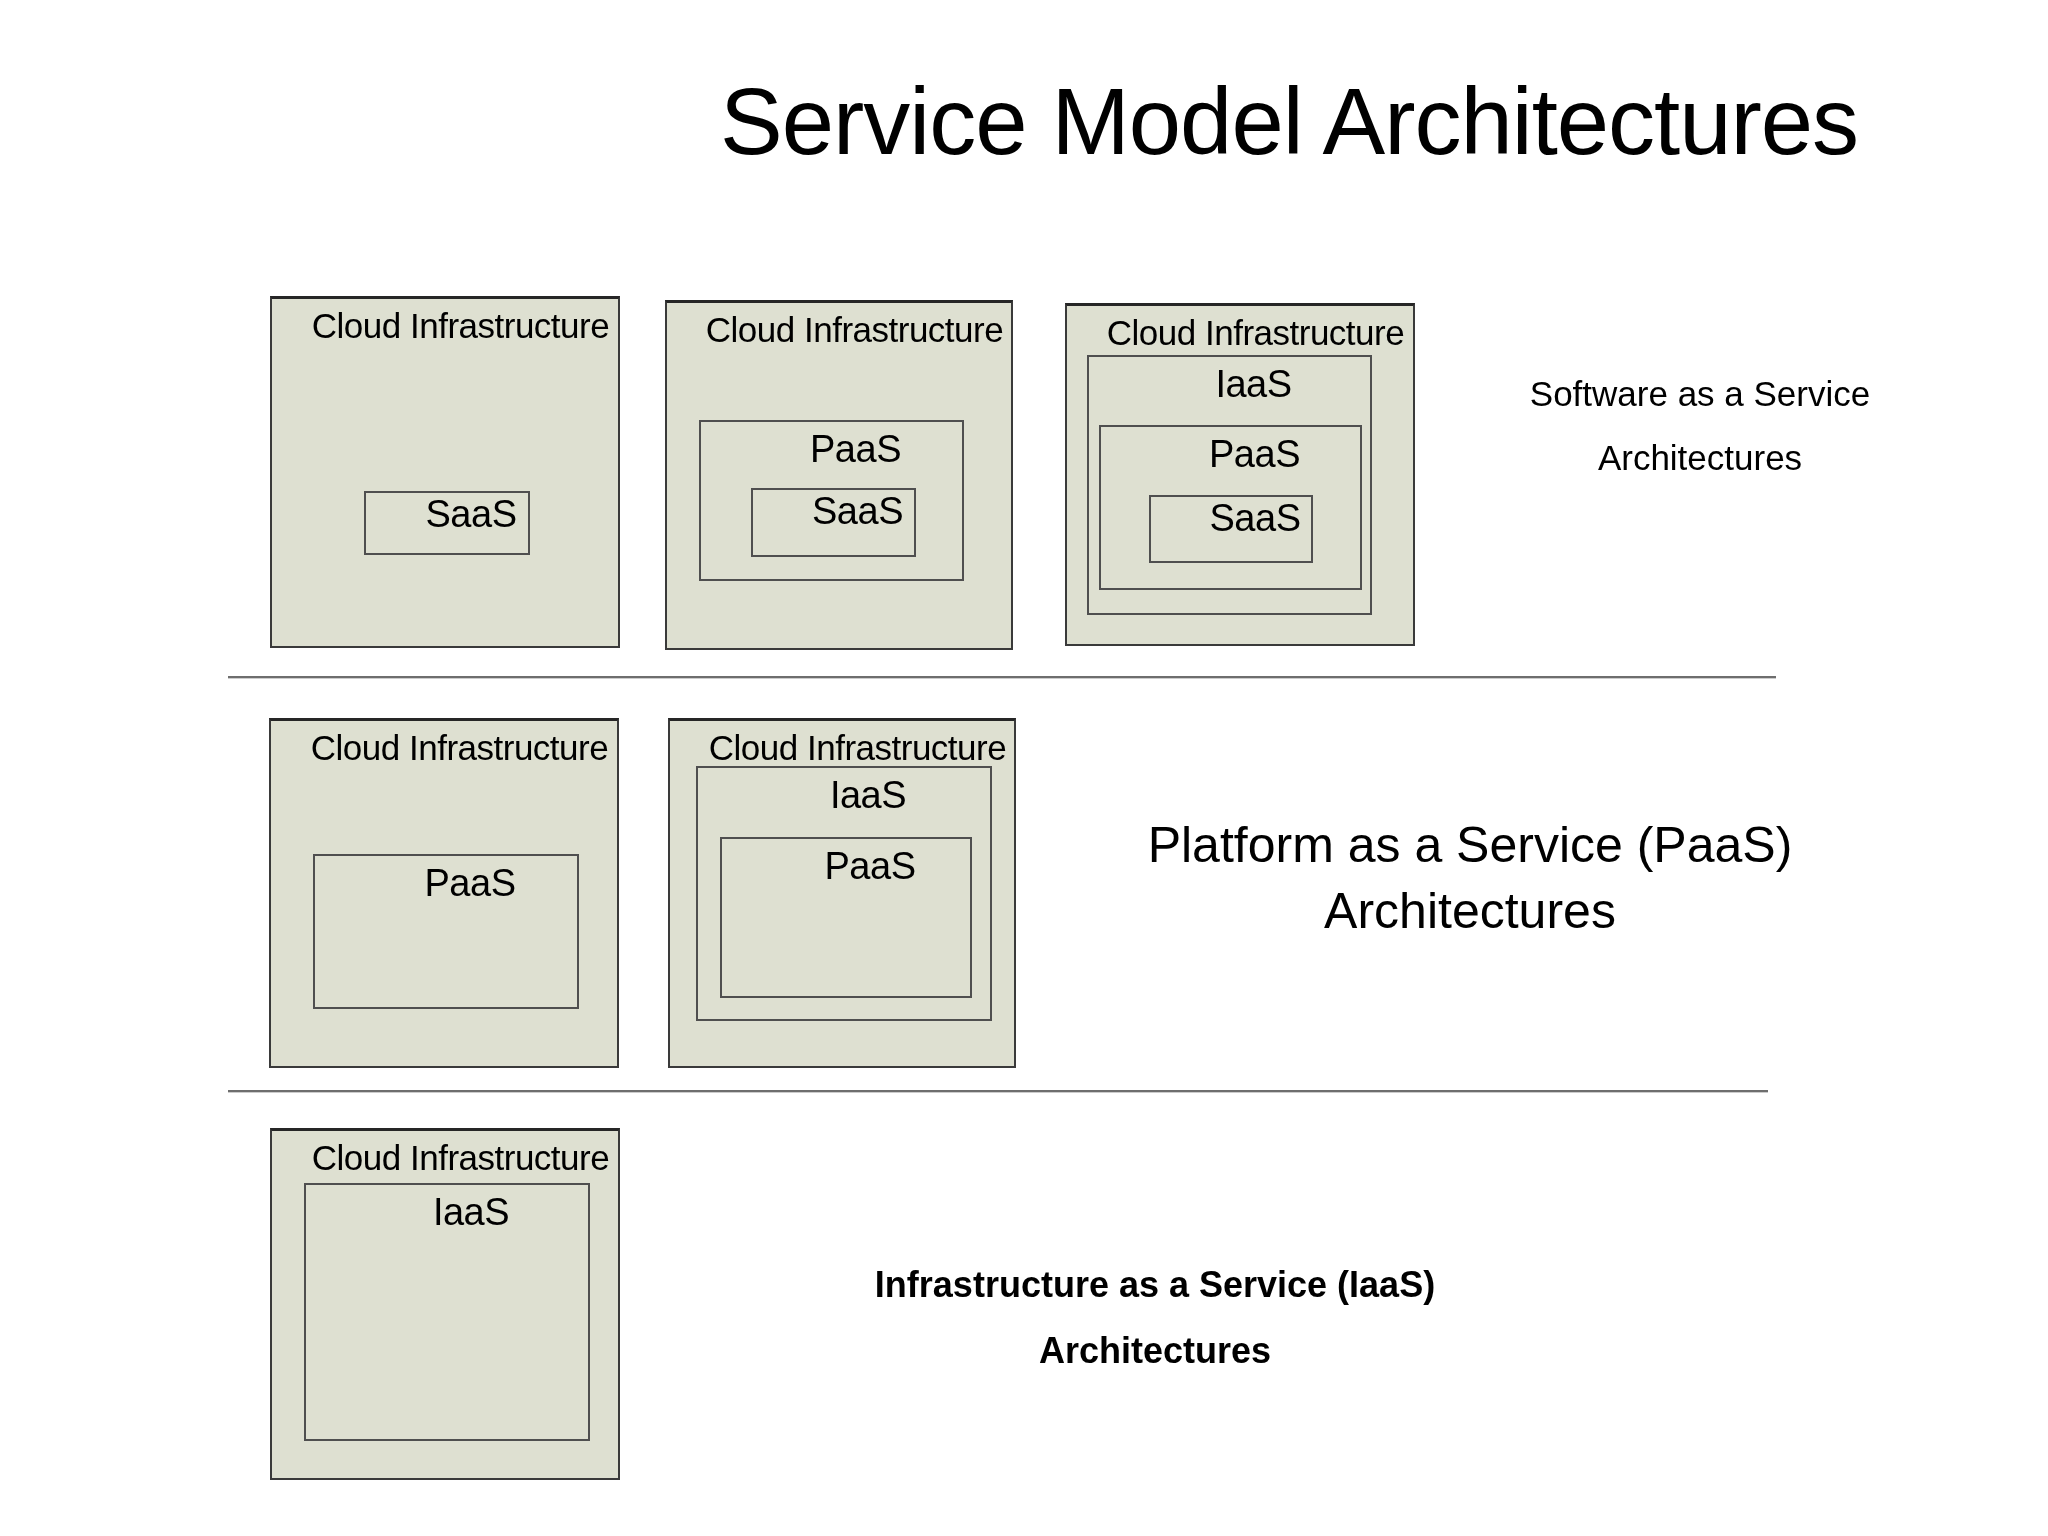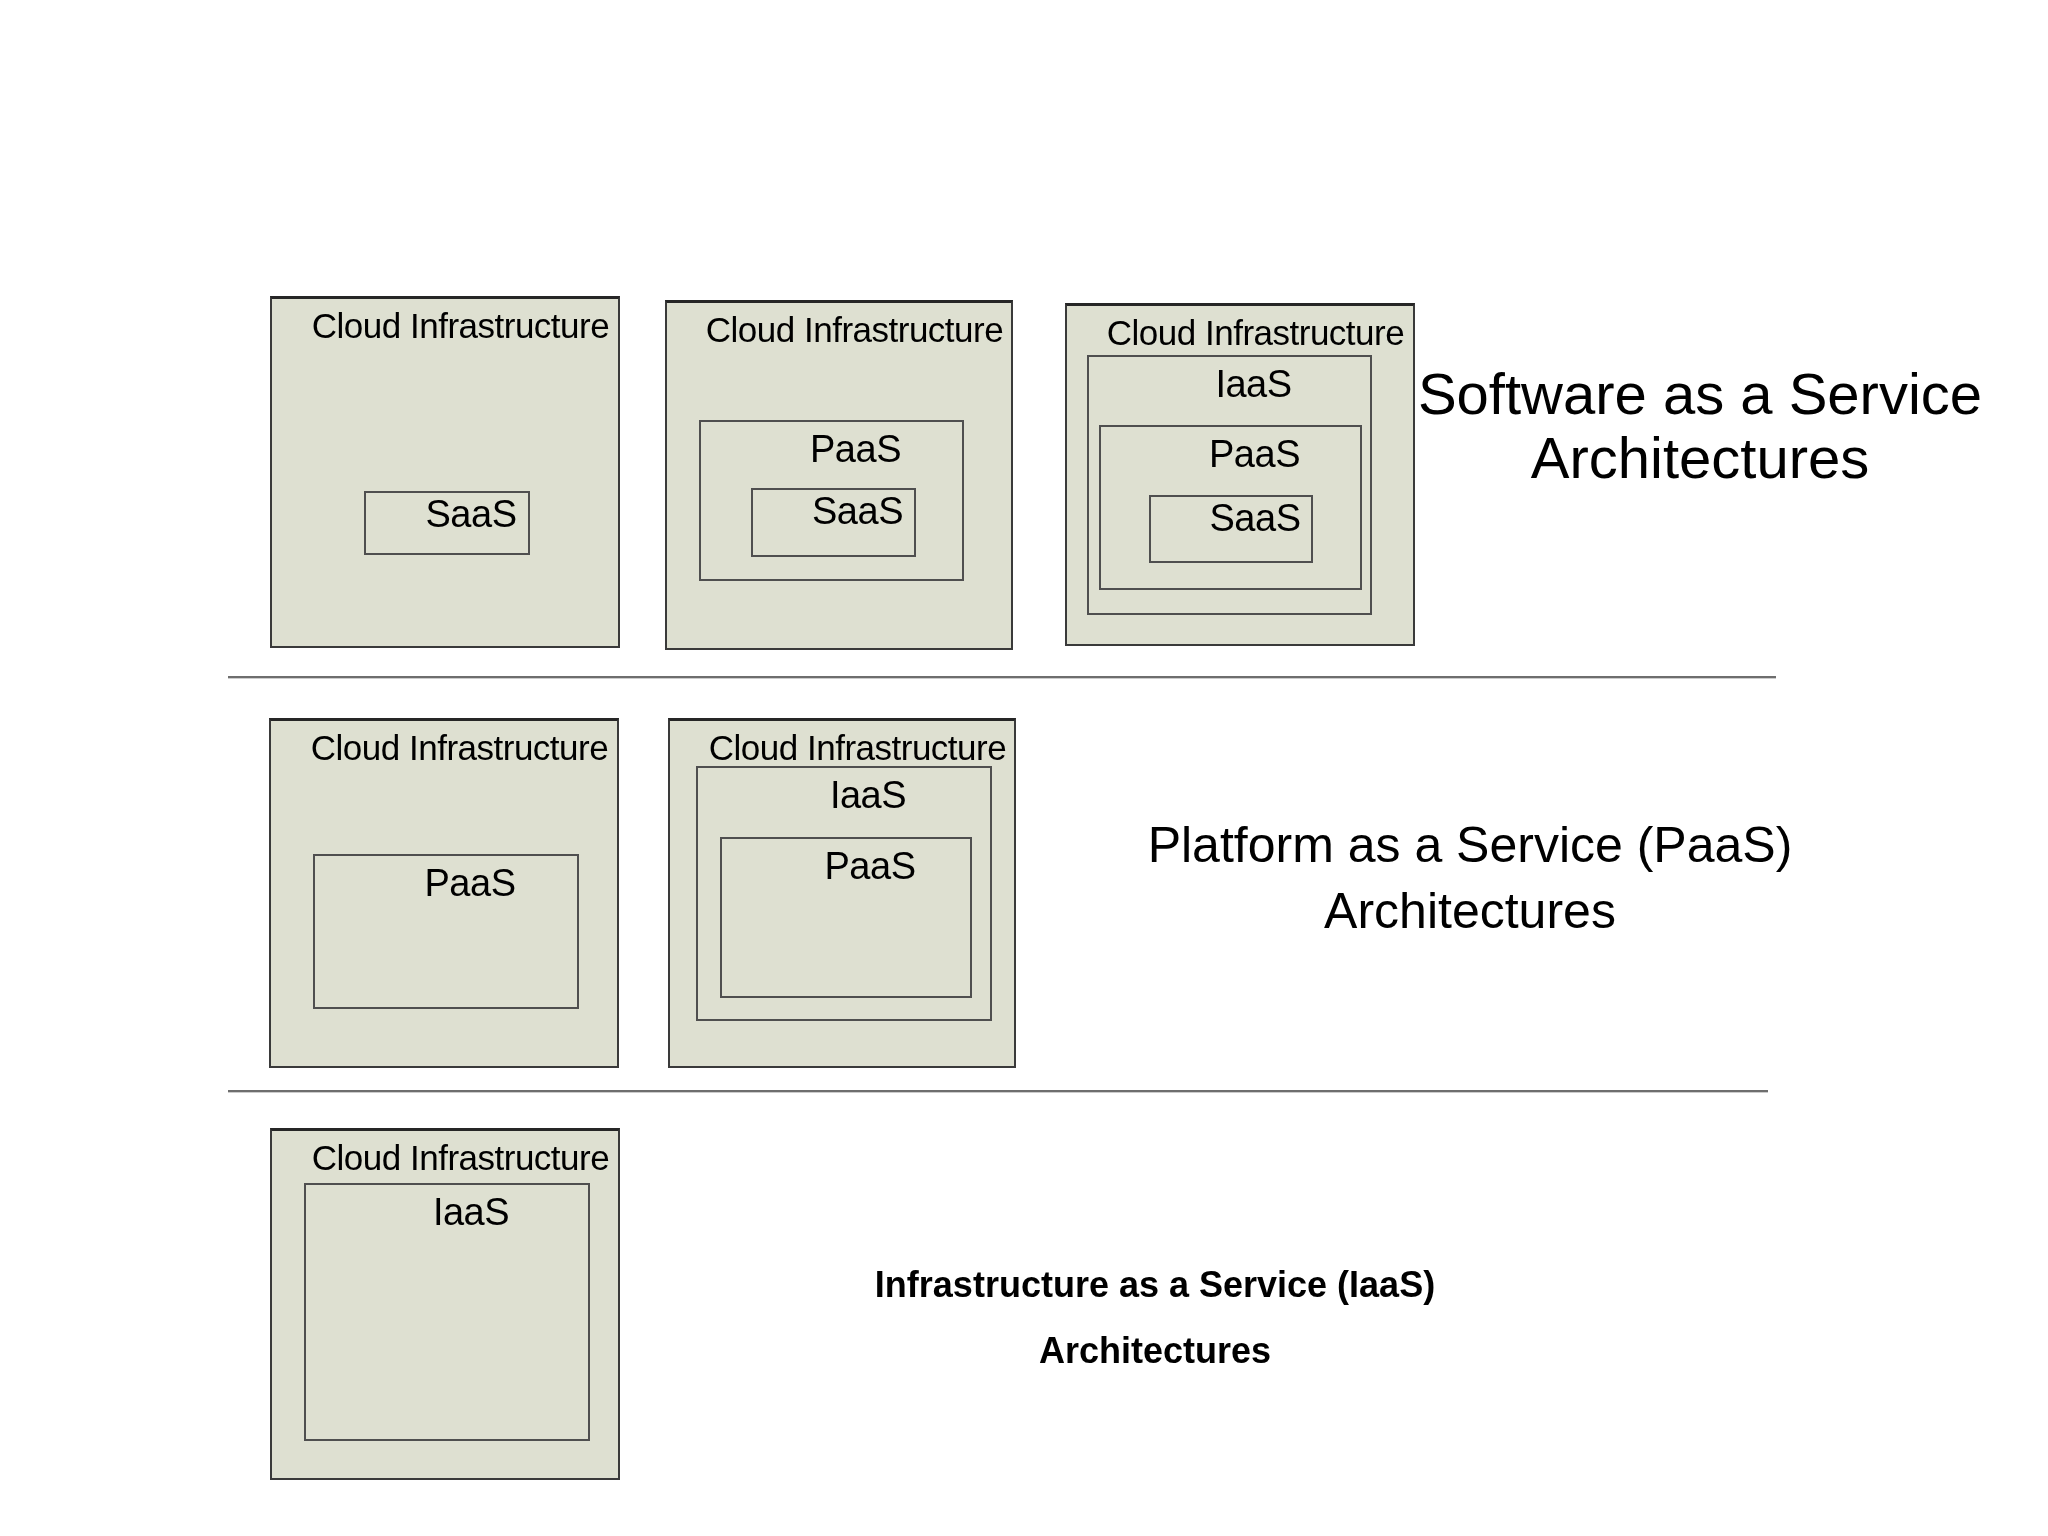--- a/index.html
+++ b/index.html
@@ -37,34 +37,35 @@
     padding-top:6px;white-space:nowrap;margin-left:48px;
   }
   .centered{
     display:flex;justify-content:center;
   }
   .centered .layer-label{padding-top:0;}
   .caption{
     position:absolute;text-align:center;
   }
   .caption .line{white-space:nowrap;}
-  .caption-1{left:1395px;top:362px;width:610px;font-size:58px;line-height:64px;}
+  .caption-1{left:1395px;top:362px;width:610px;font-size:35px;line-height:64px;}
   .caption-2{left:1085px;top:788px;width:770px;font-size:50px;line-height:66px;margin-top:24px;}
   .caption-3{left:715px;top:1252px;width:880px;font-size:36px;line-height:66px;font-weight:bold;}
   .divider{
     position:absolute;height:2px;
     background:var(--divider,#6e6e6e);
     border-bottom:1px solid var(--divider-shadow,#cccccc);
   }
 </style>
 </head>
 <body>
 
 <div class="slide">
 
+  <h1 class="title">Service Model Architectures</h1>
 
   <div class="box" style="left:270px;top:296px;width:350px;height:352px">
     <div class="box-label">Cloud Infrastructure</div>
     <div class="layer centered" style="left:92px;top:192px;width:166px;height:64px">
       <div class="layer-label">SaaS</div>
     </div>
   </div>
 
   <div class="box" style="left:665px;top:300px;width:348px;height:350px">
     <div class="box-label">Cloud Infrastructure</div>

